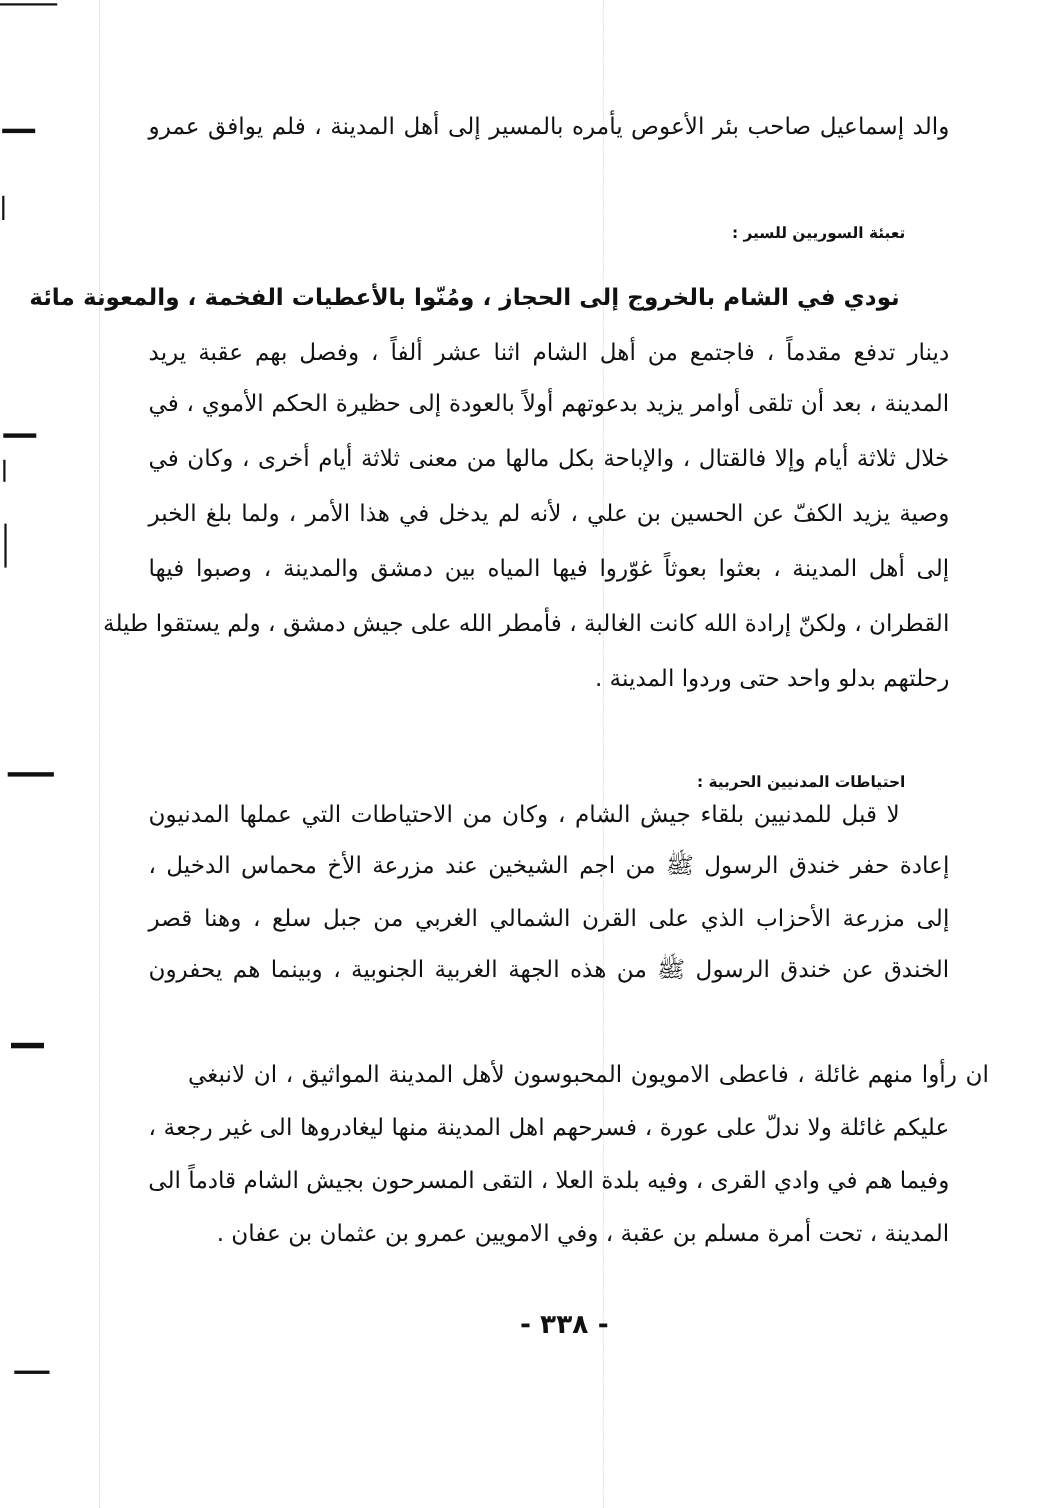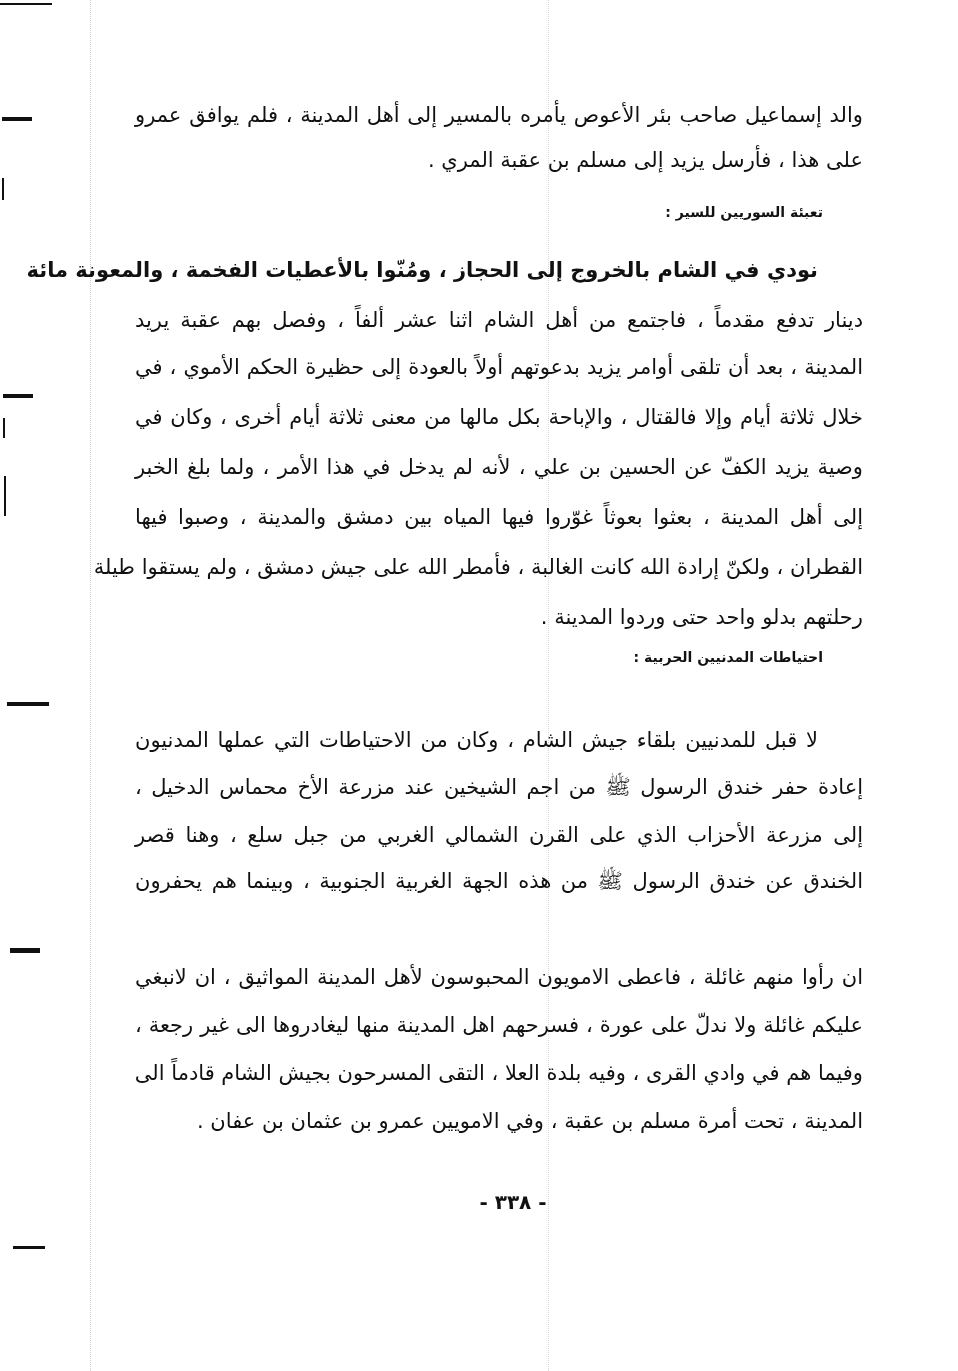--- a/index.html
+++ b/index.html
@@ -48,21 +48,21 @@
       font-weight: bold;
       line-height: 30px;
       white-space: nowrap;
     }
     .page-number {
       position: absolute;
       left: 468px;
       top: 1190px;
       width: 90px;
       text-align: center;
-      font-size: 20px;
+      font-size: 24px;
       font-weight: bold;
       direction: rtl;
     }
     .gutter-dots {
       position: absolute;
       left: 90px;
       top: 0;
       width: 2px;
       height: 1371px;
       border-left: 1px dotted #cfcfcf;
@@ -92,39 +92,38 @@
   <div class="mark" style="left:2px;top:117px;width:30px;height:4px;"></div>
   <div class="mark" style="left:2px;top:178px;width:2px;height:22px;"></div>
   <div class="mark" style="left:3px;top:394px;width:30px;height:4px;"></div>
   <div class="mark" style="left:3px;top:418px;width:2px;height:20px;"></div>
   <div class="mark" style="left:4px;top:476px;width:2px;height:40px;"></div>
   <div class="mark" style="left:7px;top:702px;width:42px;height:4px;"></div>
   <div class="mark" style="left:10px;top:948px;width:30px;height:5px;"></div>
   <div class="mark" style="left:13px;top:1246px;width:32px;height:3px;"></div>
 
   <div class="line" style="top:100px;">والد إسماعيل صاحب بئر الأعوص يأمره بالمسير إلى أهل المدينة ، فلم يوافق عمرو</div>
-  <div class="line last" style="top:145px;">على هذا ، فأرسل يزيد إلى مسلم بن عقبة المري .</div>
 
   <div class="heading" style="top:197px;">تعبئة السوريين للسير :</div>
 
   <div class="line indent" style="top:255px;font-weight:bold;">نودي في الشام بالخروج إلى الحجاز ، ومُنّوا بالأعطيات الفخمة ، والمعونة مائة</div>
   <div class="line" style="top:305px;">دينار تدفع مقدماً ، فاجتمع من أهل الشام اثنا عشر ألفاً ، وفصل بهم عقبة يريد</div>
   <div class="line" style="top:352px;">المدينة ، بعد أن تلقى أوامر يزيد بدعوتهم أولاً بالعودة إلى حظيرة الحكم الأموي ، في</div>
   <div class="line" style="top:402px;">خلال ثلاثة أيام وإلا فالقتال ، والإباحة بكل مالها من معنى ثلاثة أيام أخرى ، وكان في</div>
   <div class="line" style="top:452px;">وصية يزيد الكفّ عن الحسين بن علي ، لأنه لم يدخل في هذا الأمر ، ولما بلغ الخبر</div>
   <div class="line" style="top:502px;">إلى أهل المدينة ، بعثوا بعوثاً غوّروا فيها المياه بين دمشق والمدينة ، وصبوا فيها</div>
   <div class="line" style="top:552px;">القطران ، ولكنّ إرادة الله كانت الغالبة ، فأمطر الله على جيش دمشق ، ولم يستقوا طيلة</div>
   <div class="line last" style="top:602px;">رحلتهم بدلو واحد حتى وردوا المدينة .</div>
 
-  <div class="heading" style="top:642px;">احتياطات المدنيين الحربية :</div>
+  <div class="heading" style="top:696px;">احتياطات المدنيين الحربية :</div>
 
   <div class="line indent" style="top:725px;">لا قبل للمدنيين بلقاء جيش الشام ، وكان من الاحتياطات التي عملها المدنيون</div>
   <div class="line" style="top:772px;">إعادة حفر خندق الرسول ﷺ من اجم الشيخين عند مزرعة الأخ محماس الدخيل ،</div>
   <div class="line" style="top:820px;">إلى مزرعة الأحزاب الذي على القرن الشمالي الغربي من جبل سلع ، وهنا قصر</div>
   <div class="line" style="top:866px;">الخندق عن خندق الرسول ﷺ من هذه الجهة الغربية الجنوبية ، وبينما هم يحفرون</div>
-  <div class="line" style="top:962px;">ان رأوا منهم غائلة ، فاعطى الامويون المحبوسون لأهل المدينة المواثيق ، ان لانبغي</div>
+  <div class="line" style="top:962px;margin-left:36px;">ان رأوا منهم غائلة ، فاعطى الامويون المحبوسون لأهل المدينة المواثيق ، ان لانبغي</div>
   <div class="line" style="top:1010px;">عليكم غائلة ولا ندلّ على عورة ، فسرحهم اهل المدينة منها ليغادروها الى غير رجعة ،</div>
   <div class="line last" style="top:1106px;">المدينة ، تحت أمرة مسلم بن عقبة ، وفي الامويين عمرو بن عثمان بن عفان .</div>
   <div class="line" style="top:1058px;">وفيما هم في وادي القرى ، وفيه بلدة العلا ، التقى المسرحون بجيش الشام قادماً الى</div>
 
   <div class="page-number">- ٣٣٨ -</div>
 
 </div>
 
 </body></html>

